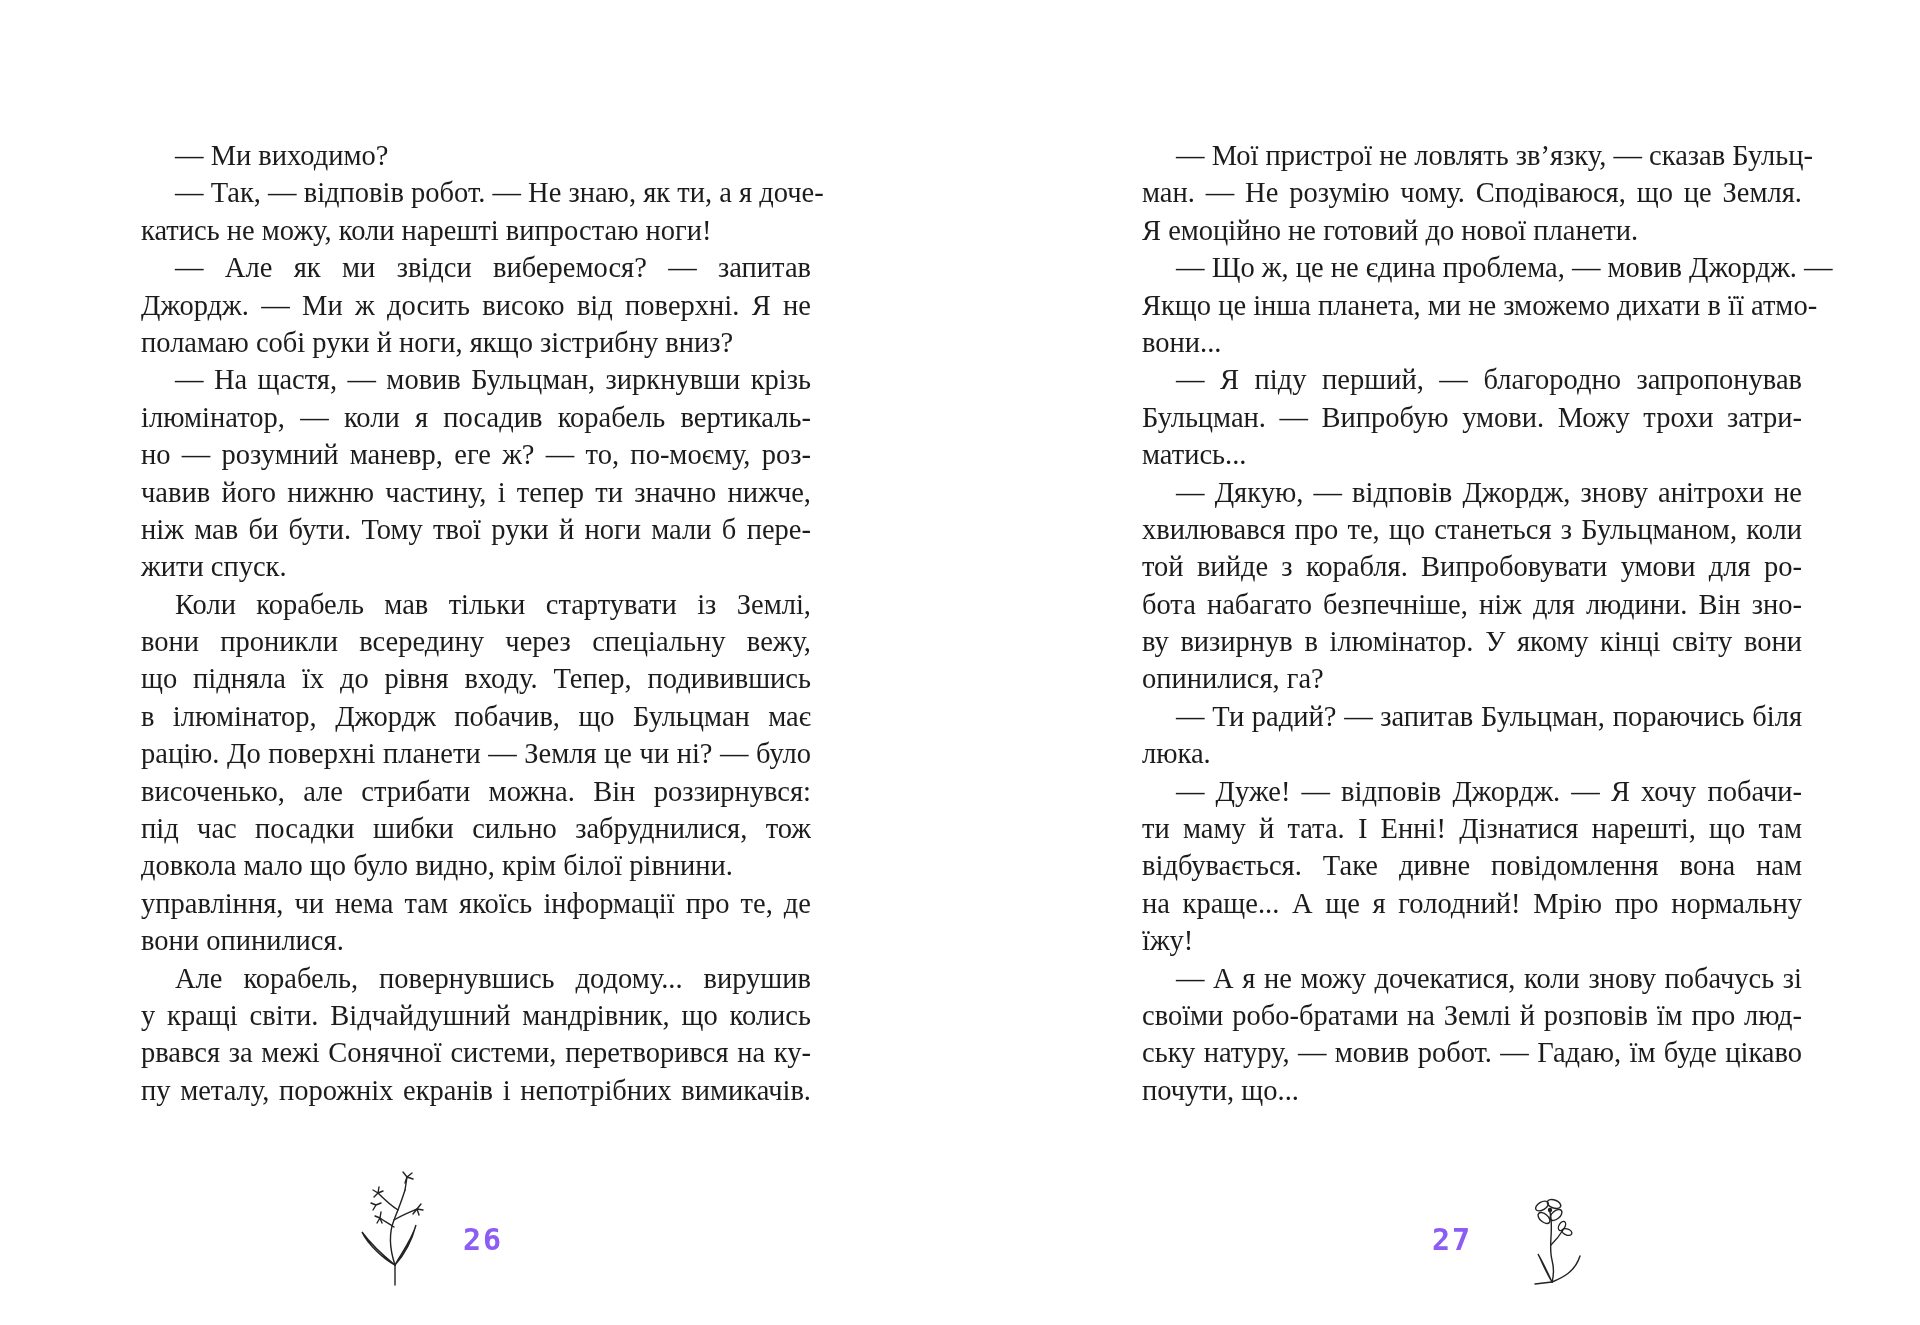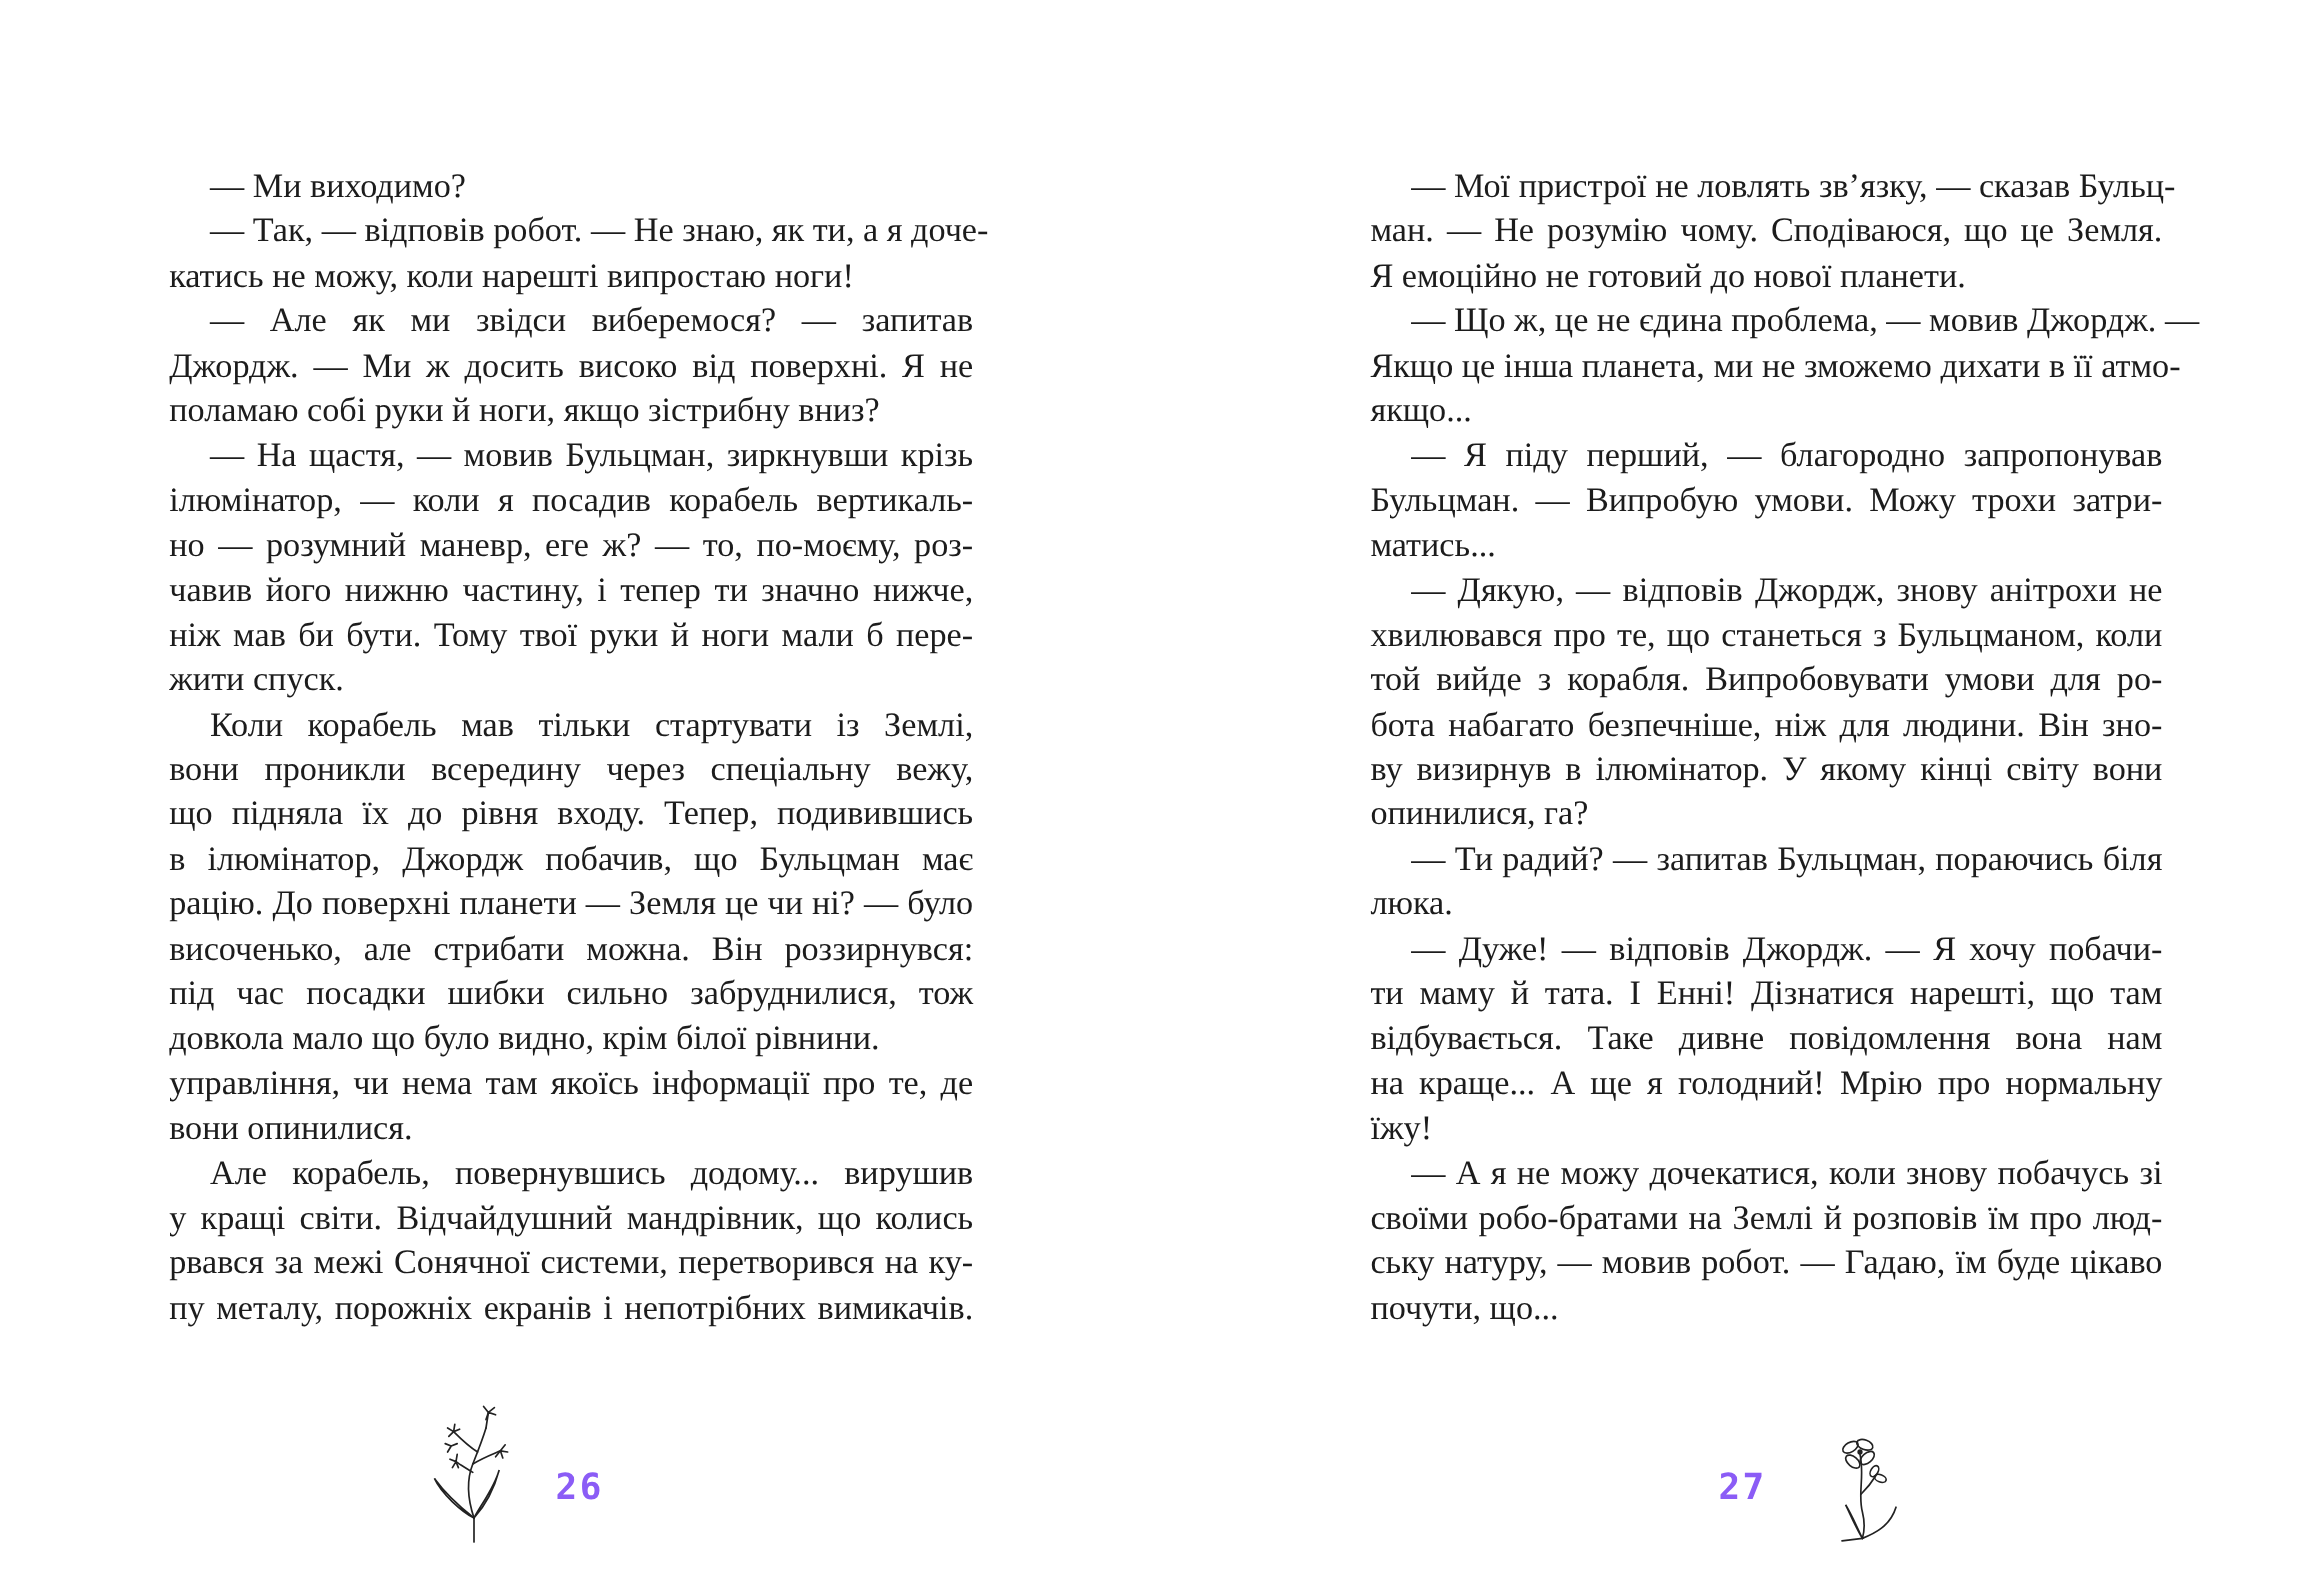--- a/index.html
+++ b/index.html
@@ -84,21 +84,21 @@
     <div class="page-num">26</div>
   </div>
 
   <div class="page page-right">
     <div class="text-block" id="right-text">
         <span class="line indent">— Мої пристрої не ловлять зв’язку, — сказав Бульц-</span>
         <span class="line">ман. — Не розумію чому. Сподіваюся, що це Земля.</span>
         <span class="line last">Я емоційно не готовий до нової планети.</span>
         <span class="line indent">— Що ж, це не єдина проблема, — мовив Джордж. —</span>
         <span class="line">Якщо це інша планета, ми не зможемо дихати в її атмо-</span>
-        <span class="line last">якщо...</span>
+        <span class="line last">вони...</span>
         <span class="line indent">— Я піду перший, — благородно запропонував</span>
         <span class="line">Бульцман. — Випробую умови. Можу трохи затри-</span>
         <span class="line last">матись...</span>
         <span class="line indent">— Дякую, — відповів Джордж, знову анітрохи не</span>
         <span class="line">хвилювався про те, що станеться з Бульцманом, коли</span>
         <span class="line">той вийде з корабля. Випробовувати умови для ро-</span>
         <span class="line">бота набагато безпечніше, ніж для людини. Він зно-</span>
         <span class="line">ву визирнув в ілюмінатор. У якому кінці світу вони</span>
         <span class="line last">опинилися, га?</span>
         <span class="line indent">— Ти радий? — запитав Бульцман, пораючись біля</span>

